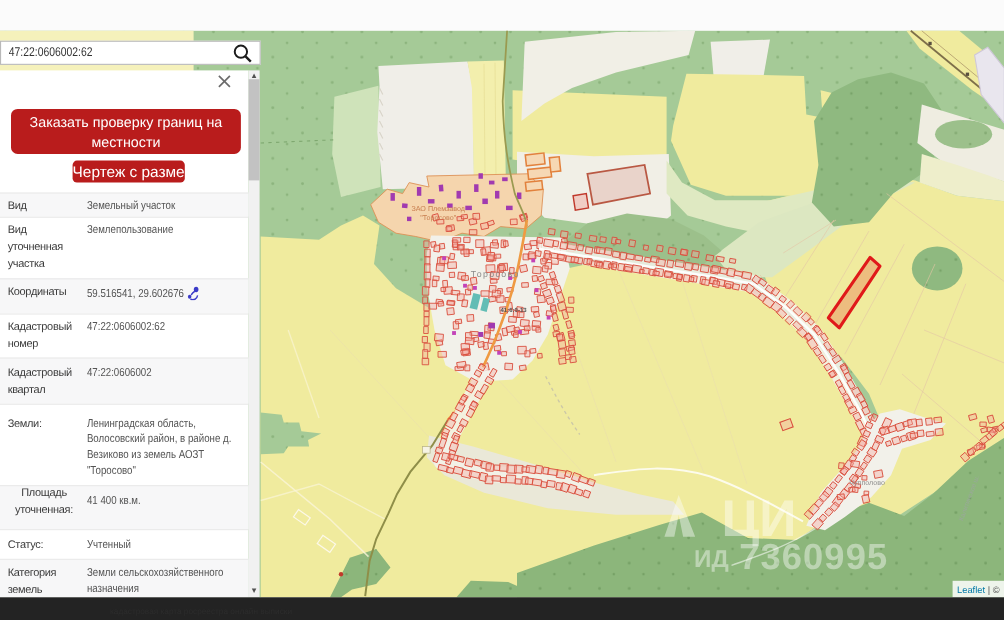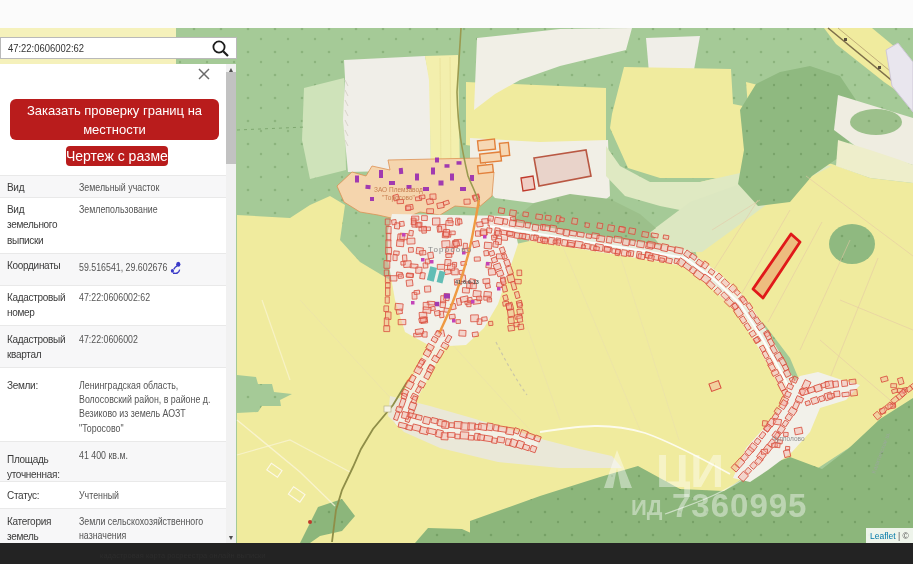--- a/index.html
+++ b/index.html
@@ -702,35 +702,35 @@
 <div class="sep" style="top:197.0px;"></div>
 <div class="sep" style="top:253.0px;"></div>
 <div class="sep" style="top:285.0px;"></div>
 <div class="sep" style="top:325.0px;"></div>
 <div class="sep" style="top:366.5px;"></div>
 <div class="sep" style="top:441.0px;"></div>
 <div class="sep" style="top:480.5px;"></div>
 <div class="sep" style="top:507.5px;"></div>
 <div class="lbl" style="top:180.0px;">Вид</div>
 <div class="val" style="top:180.0px;width:168px;">Земельный участок</div>
-<div class="lbl" style="top:202.0px;">Вид земельного выписки</div>
+<div class="lbl" style="top:202.0px;">Вид уточненная участка</div>
 <div class="val" style="top:202.0px;width:168px;">Землепользование</div>
 <div class="lbl" style="top:258px;">Координаты</div>
 <div class="val" style="top:259.5px;width:168px;">59.516541, 29.602676 <svg width="14" height="13" style="vertical-align:-3px">
         <circle cx="3.2" cy="9.8" r="1.9" fill="#3b3bc8"></circle>
         <circle cx="10.2" cy="3.2" r="2.5" fill="#3b3bc8"></circle>
         <path d="M4.8 8.2 C6.2 6.2 7.6 5.4 8.8 4.8 M4 12 C7.5 13.2 11.2 12 11.8 8.6" stroke="#3b3bc8" stroke-width="1.5" fill="none"></path>
       </svg></div>
 <div class="lbl" style="top:290.0px;">Кадастровый<br>номер</div>
 <div class="val" style="top:290.0px;width:168px;">47:22:0606002:62</div>
 <div class="lbl" style="top:332.0px;">Кадастровый<br>квартал</div>
 <div class="val" style="top:332.0px;width:168px;">47:22:0606002</div>
 <div class="lbl" style="top:377.5px;">Земли:</div>
 <div class="val" style="top:377.5px;width:175px;">Ленинградская область,<br>Волосовский район, в районе д.<br>Везиково из земель АОЗТ<br>"Торосово"</div>
-<div class="lbl" style="top:452px;">Площадь<br>уточненная:</div>
+<div class="lbl" style="top:441px;text-align:center;">Площадь<br>уточненная:</div>
 <div class="val" style="top:448.0px;width:168px;">41 400 кв.м.</div>
 <div class="lbl" style="top:488.0px;">Статус:</div>
 <div class="val" style="top:488.0px;width:168px;">Учтенный</div>
 <div class="lbl" style="top:514.0px;">Категория<br>земель</div>
 <div class="val" style="top:514.0px;width:168px;">Земли сельскохозяйственного назначения</div>
 
 <div id="blackbar">
       <span>кадастровая карта росреестра онлайн выписки</span>
     </div>
 </div>

